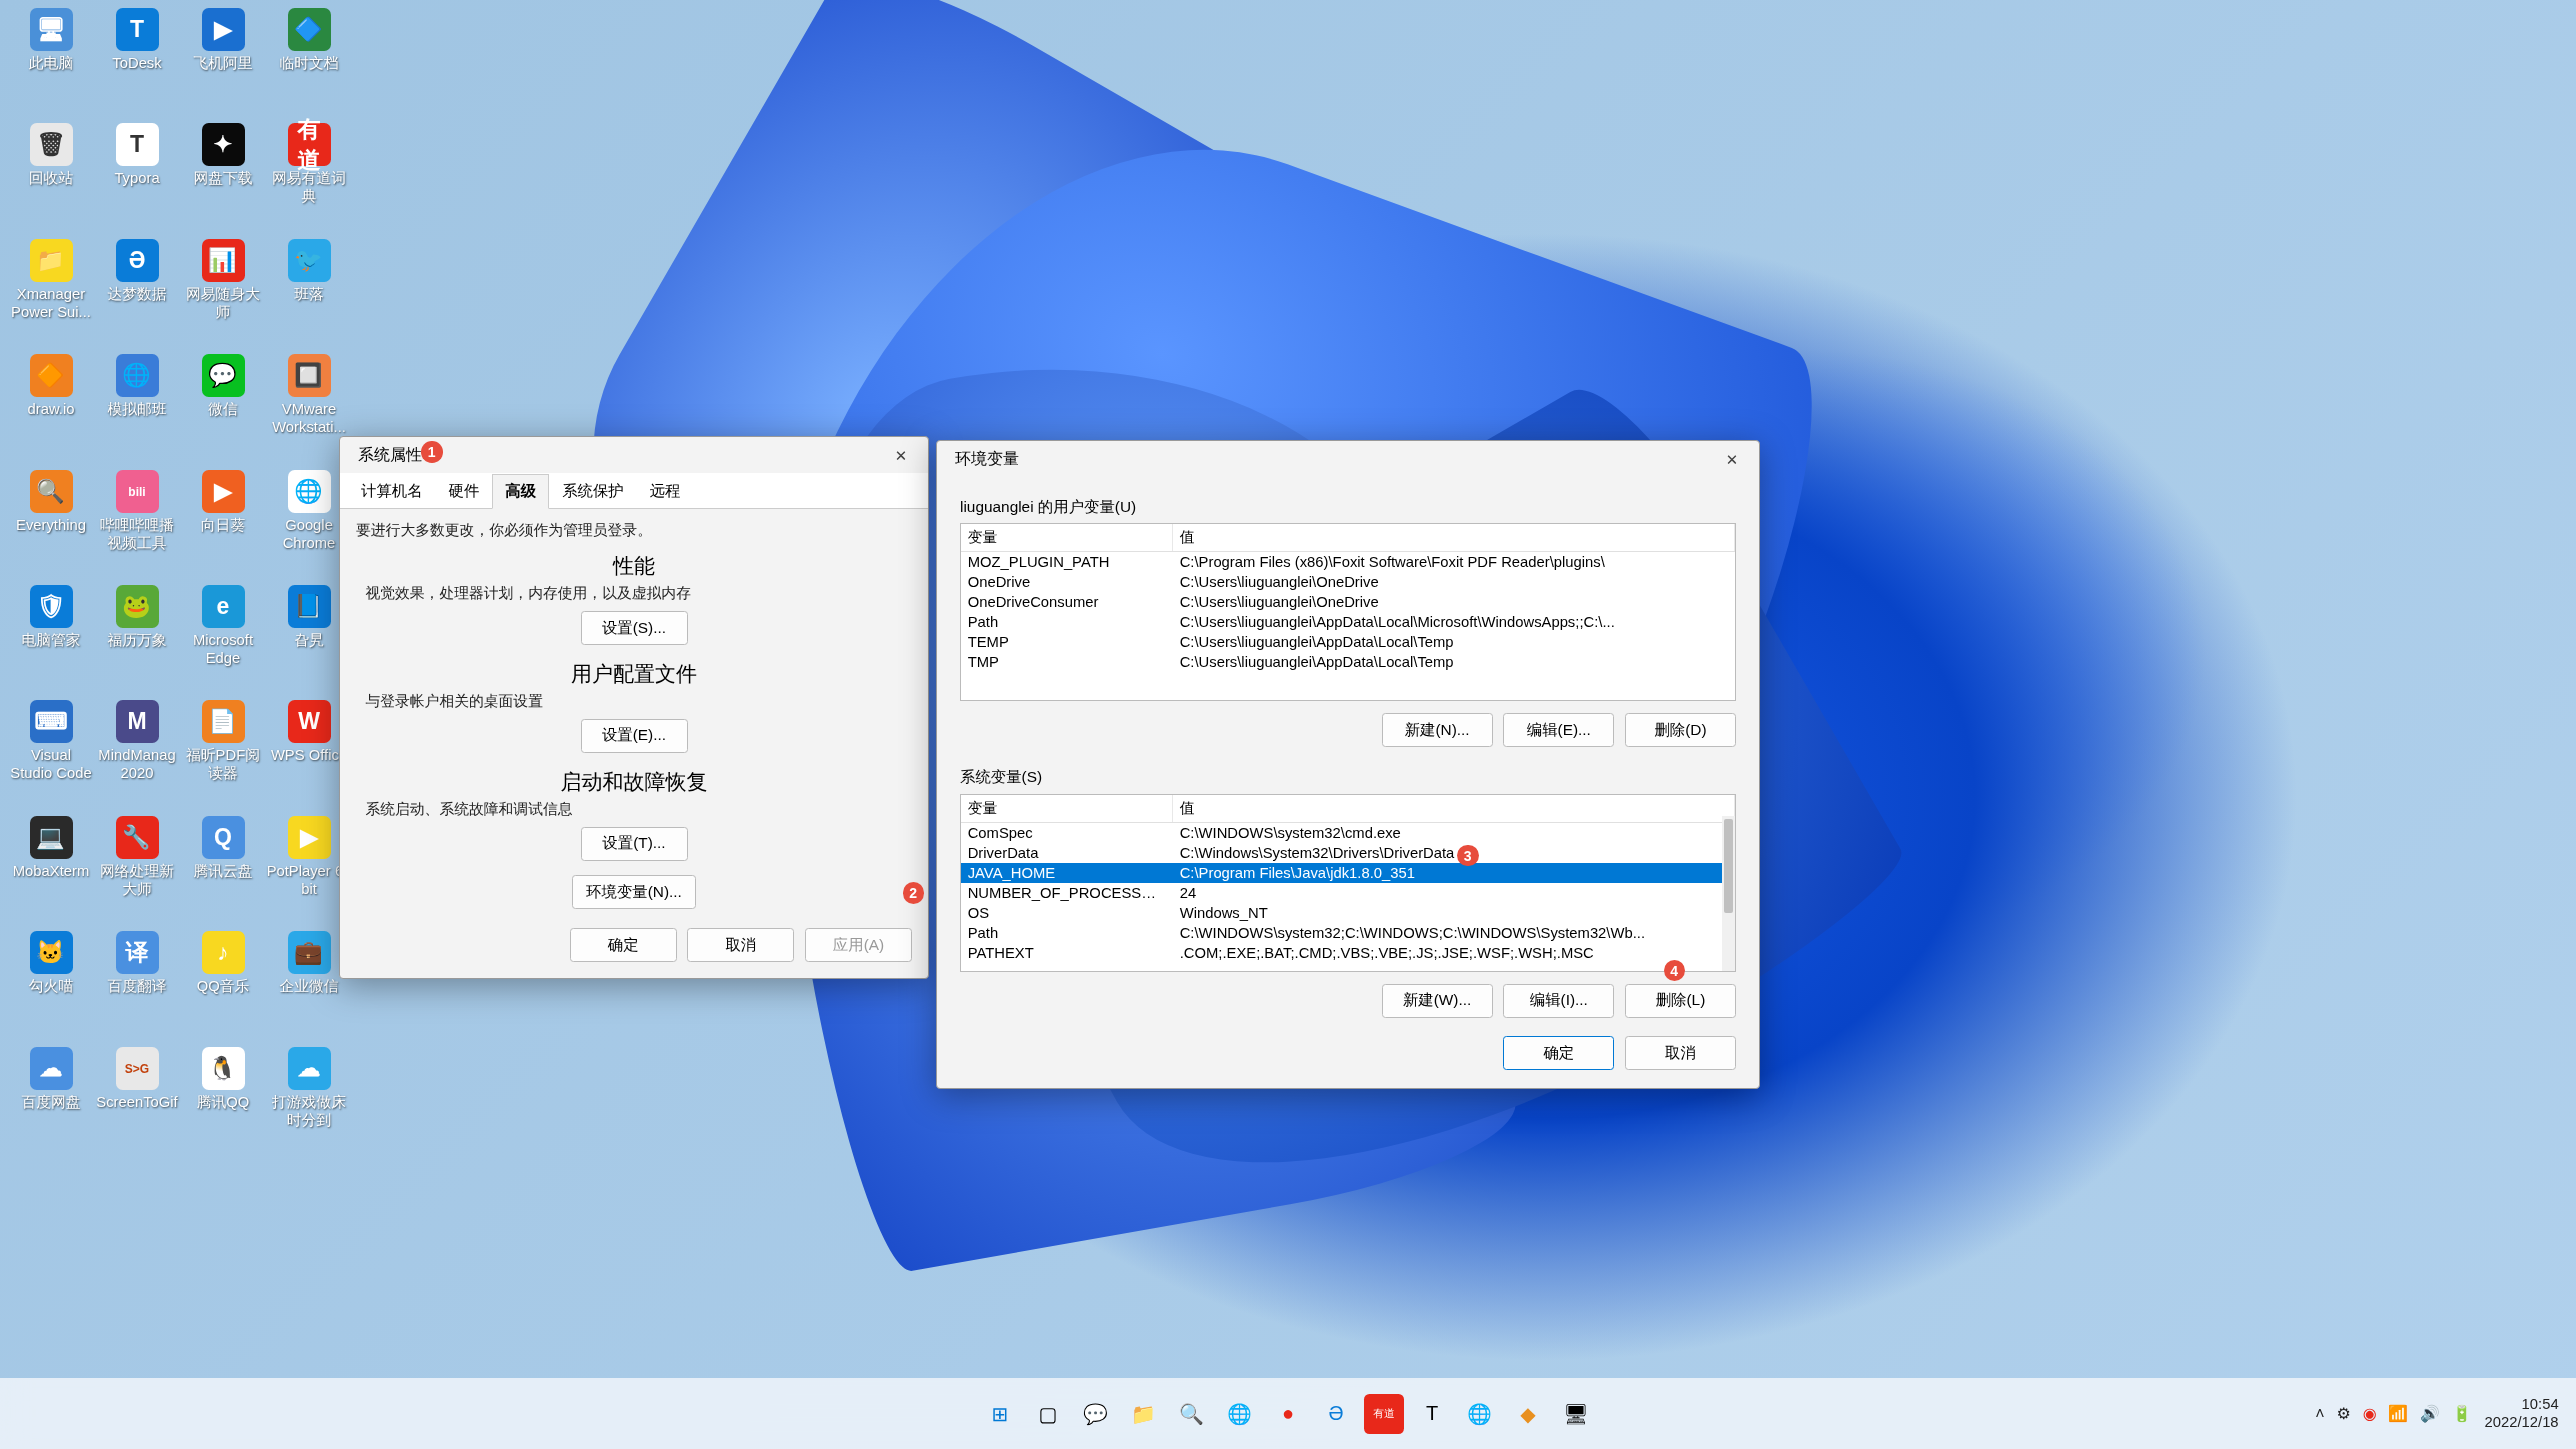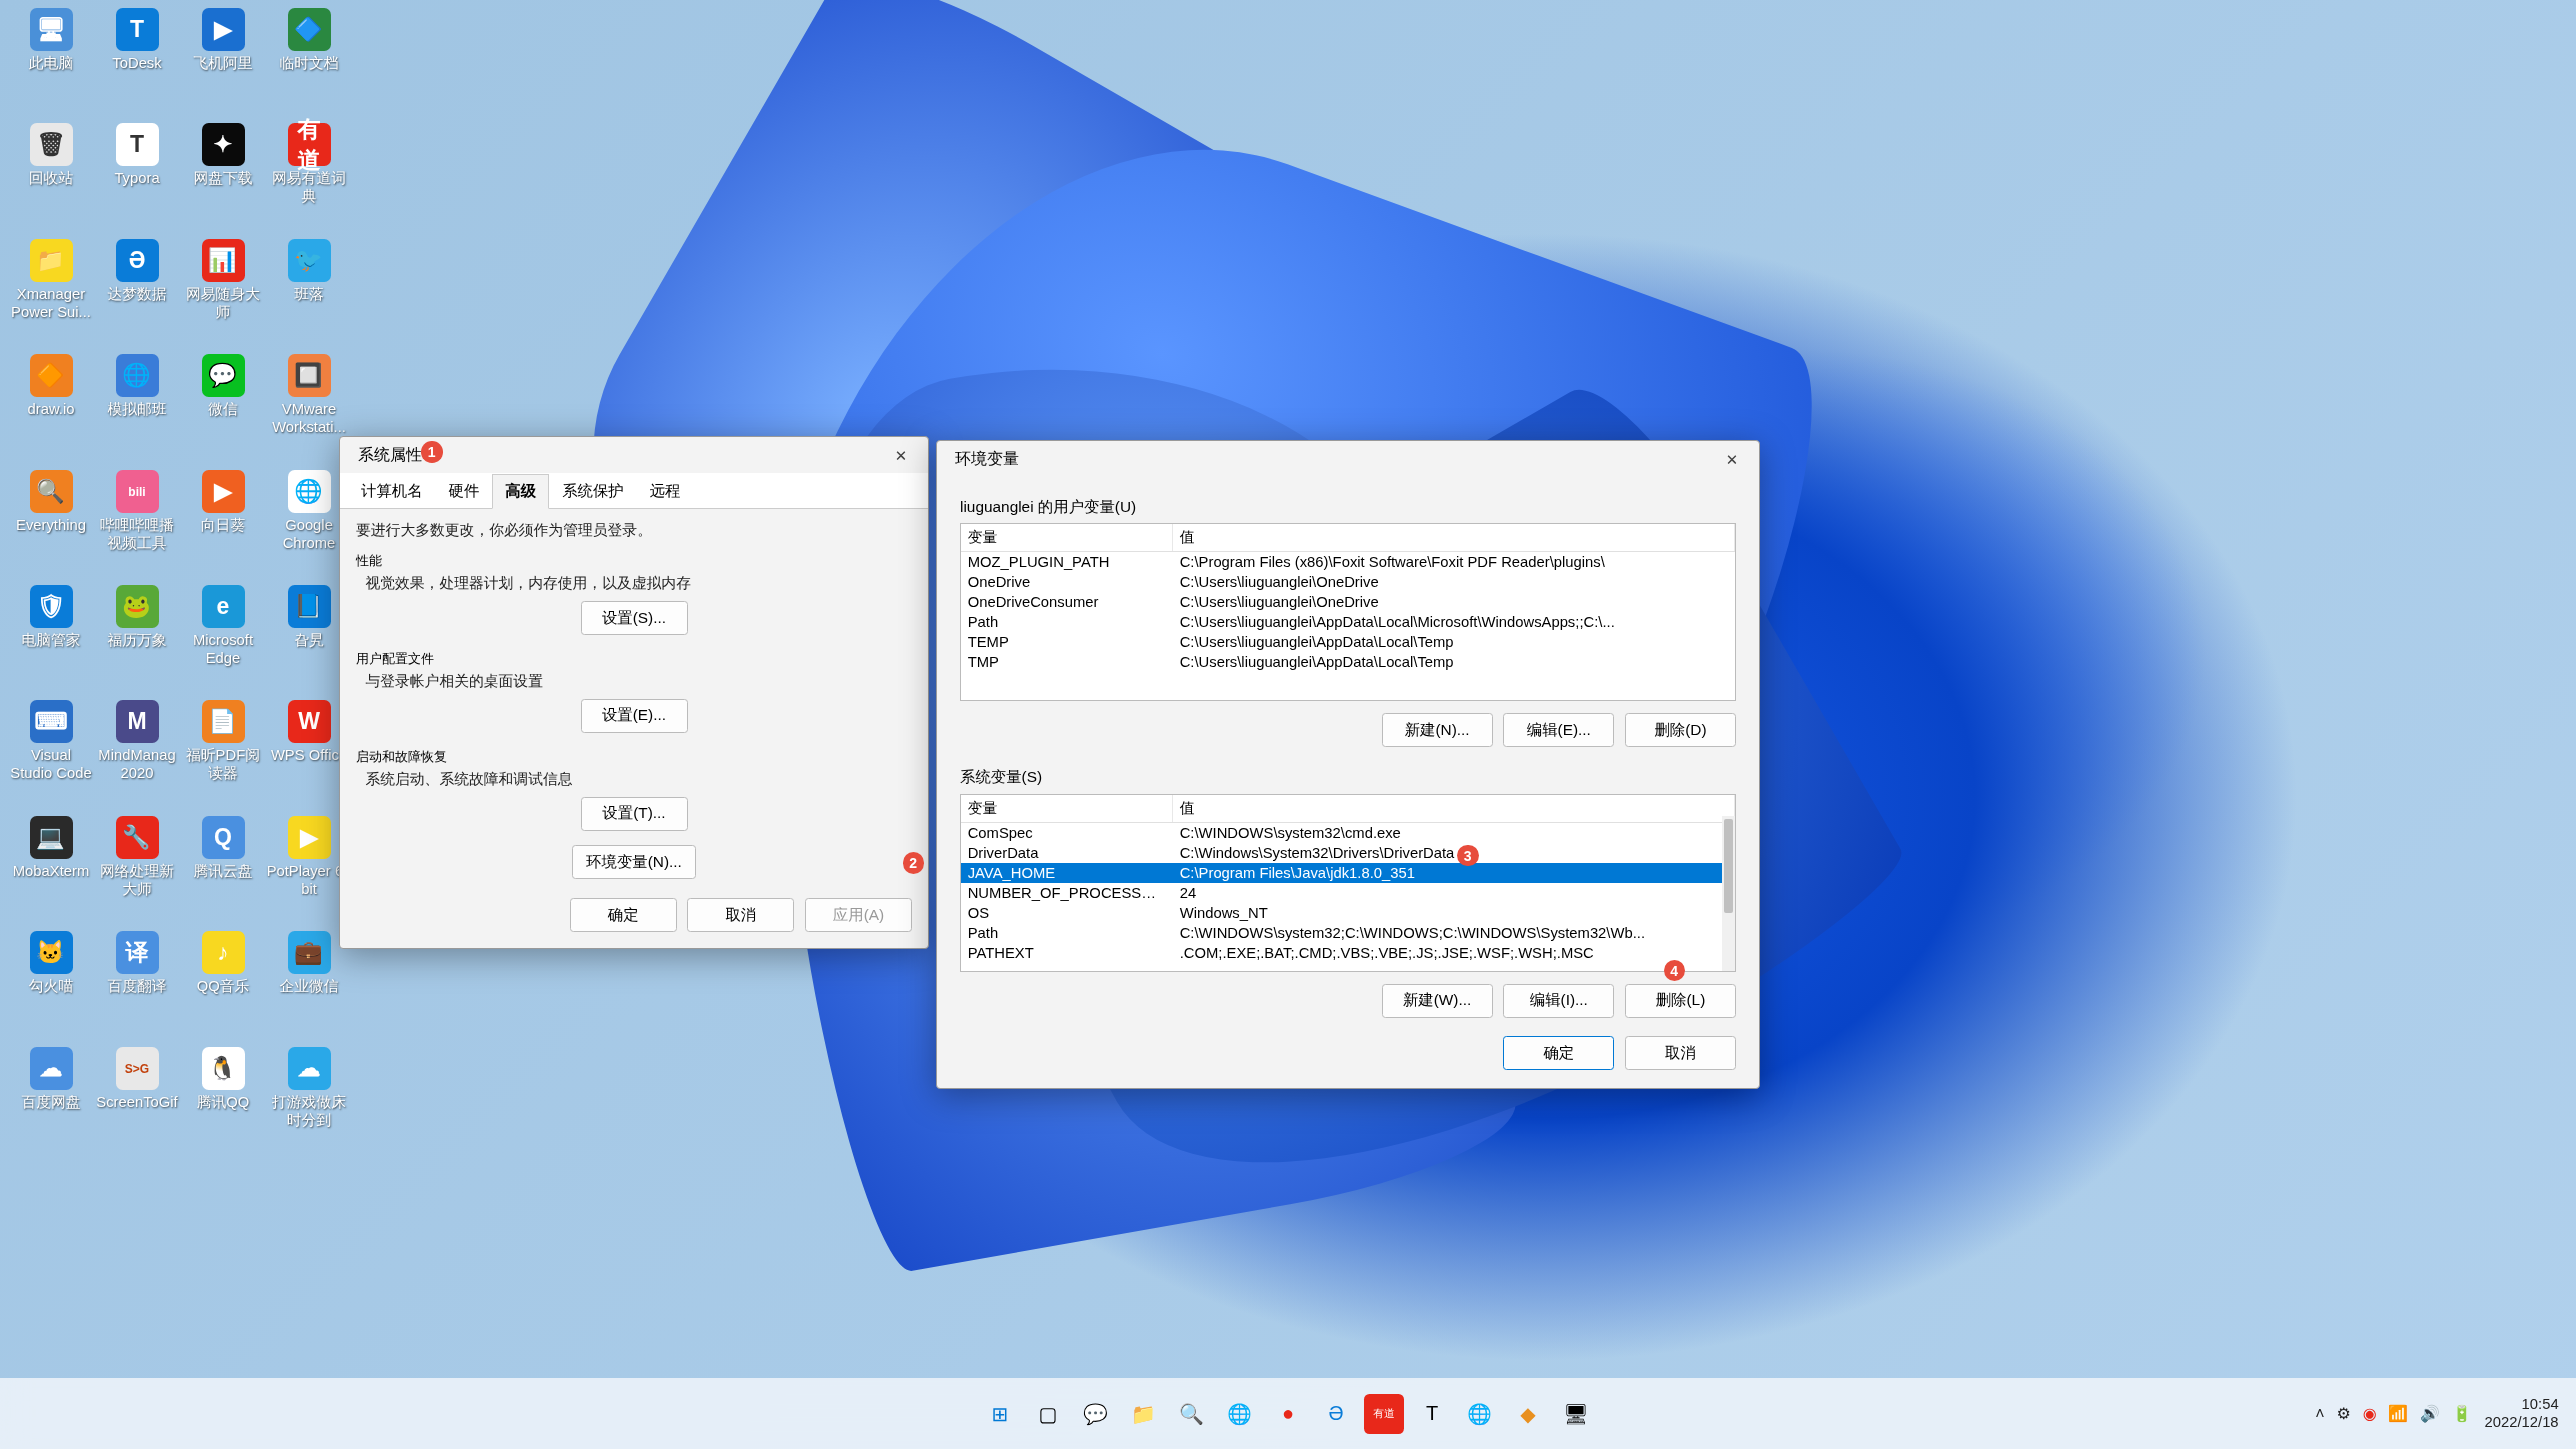--- a/index.html
+++ b/index.html
@@ -30,21 +30,21 @@
 .dlg-title { height:36px; display:flex; align-items:center; padding:0 18px; font-size:16px; }
 .dlg-close { position:absolute; right:0; top:0; width:54px; height:36px; display:flex; align-items:center; justify-content:center; cursor:pointer; font-size:14.8px; color:#444; }
 
 
 #dlg-sysprops { left:339px; top:436px; width:590px; }
 .tabs { display:flex; background:#fff; border-bottom:0.7px solid #ccc; padding:0 8px; }
 .tab { padding:6.7px 12px 5.4px; font-size:15.4px; cursor:pointer; border:0.7px solid transparent; }
 .tab.active { background:#f3f3f3; border-color:#ccc; border-bottom-color:#f3f3f3; position:relative; top:0.7px;font-weight:bold; }
 .dlg-body { padding:12px 16px 13.4px; }
 .section { margin-bottom:14.8px; }
-.sect-title { font-size:13px; margin-bottom:4px; }
+.sect-title { font-size:21px; margin-bottom:4px;text-align:center; }
 .sect-desc { font-size:14.8px; color:#222; padding-left:9.4px; margin-bottom:8px; }
 .sect-btn { display:flex; justify-content:center; }
 .btn { min-width:107px; height:34px; background:#fdfdfd; border:0.7px solid #bbb; border-radius:3.4px; font-size:15.4px; cursor:pointer; padding:0 13.4px; }
 .btn.primary { border-color:#0078d4; background:#fdfdfd; }
 .btn:disabled { color:#999; cursor:default; }
 .dlg-footer { display:flex; justify-content:flex-end; gap:10.7px; padding:0 16px 16px; }
 
 
 #dlg-env { left:936px; top:440px; width:824px; }
 .env-body { padding:20px 23px 17.4px; }

